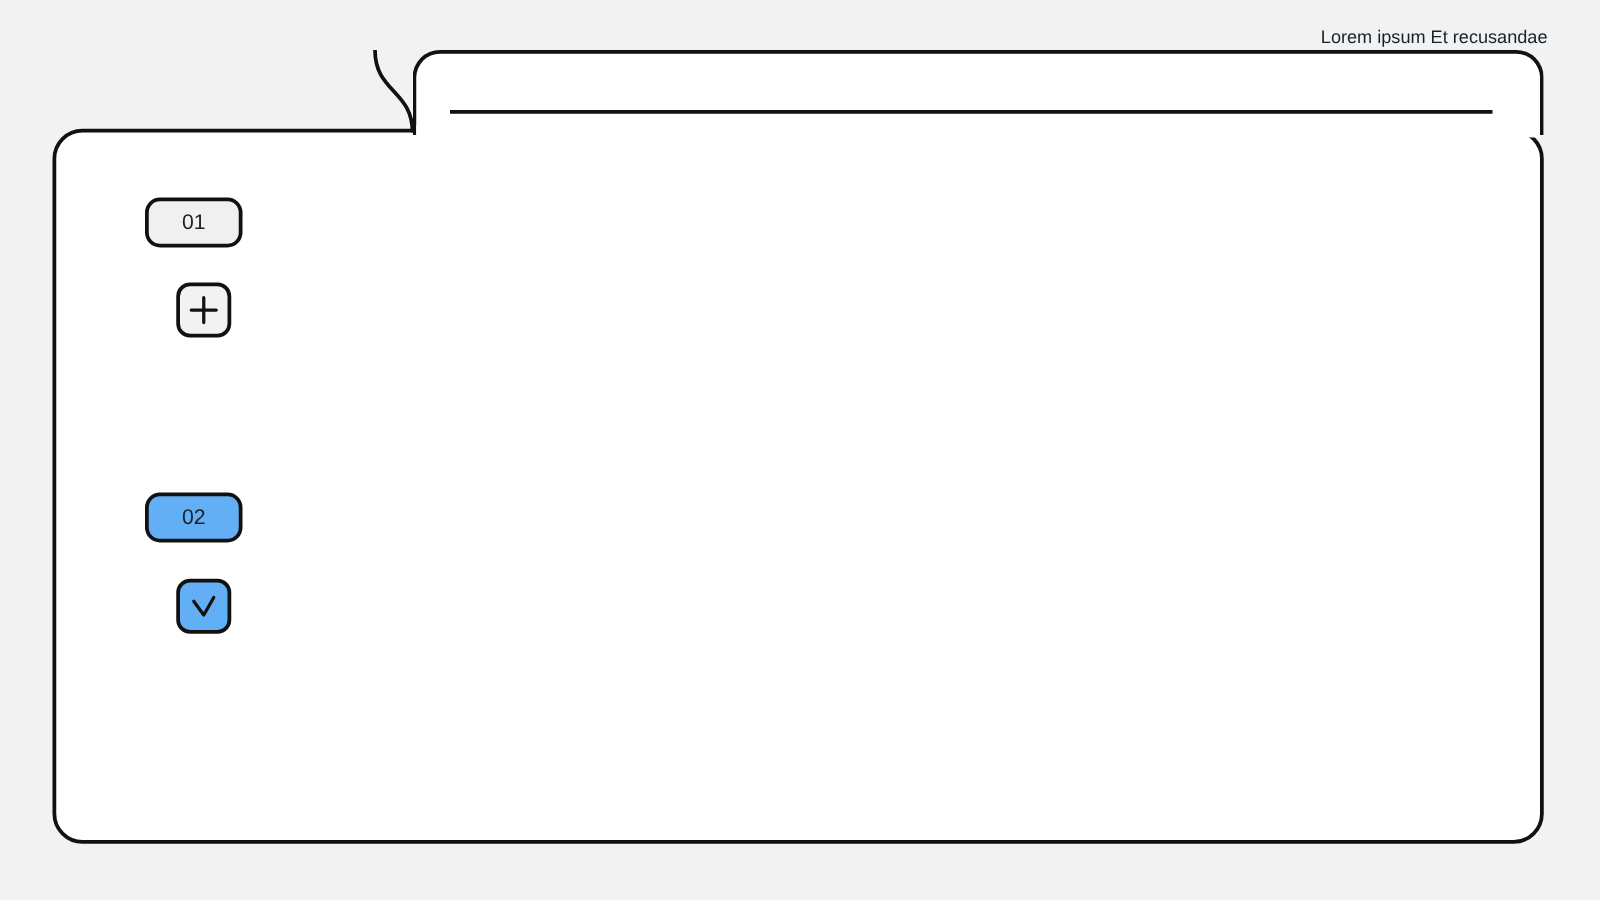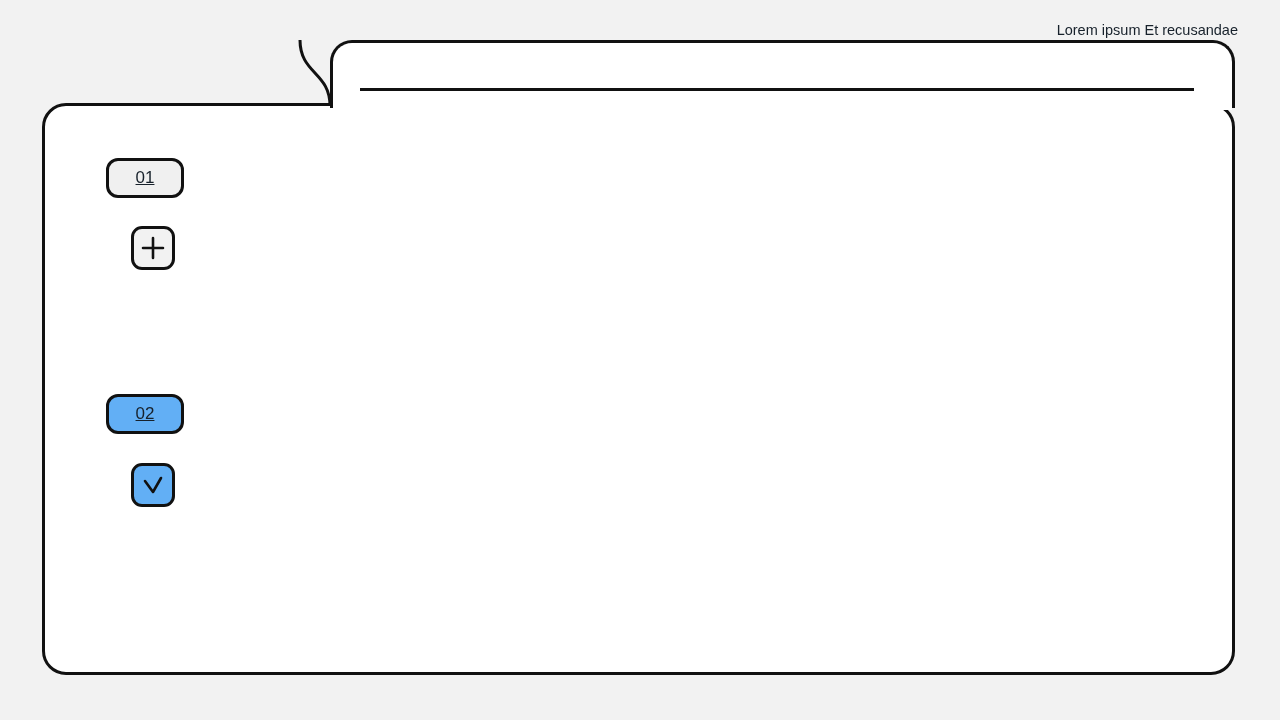--- a/index.html
+++ b/index.html
@@ -2,21 +2,21 @@
 <html><head>
 <meta charset="utf-8">
 <style>
   * { box-sizing: border-box; margin: 0; padding: 0; }
   html, body {
     width: 1280px; height: 720px;
     background: #f2f2f2;
     font-family: "Liberation Sans", sans-serif;
     overflow: hidden;
   }
-  #canvas { position: relative; width: 1280px; height: 720px; }
+  #canvas { position: relative; width: 1280px; height: 720px; padding-left: 10px; }
 
   
   .tab-pill {
     position: absolute; left: 42px; top: 41px;
     width: 268px; height: 44px;
     background: #62AFF5;
     border: 3px solid #111;
     border-radius: 22px;
     display: flex; align-items: center; justify-content: center;
     z-index: 6;
@@ -85,21 +85,20 @@
   }
 
   .num-badge {
     position: absolute;
     width: 78px; height: 40px;
     border: 3px solid #111;
     border-radius: 12px;
     display: flex; align-items: center; justify-content: center;
     font-size: 17px; color: #17212b;
     z-index: 8;
-    text-decoration: underline;
   }
   .num-badge.grey { background: #f0f0f0; }
   .num-badge.blue { background: #62AFF5; }
 
   .icon-box {
     position: absolute;
     width: 44px; height: 44px;
     border: 3px solid #111;
     border-radius: 11px;
     display: flex; align-items: center; justify-content: center;

